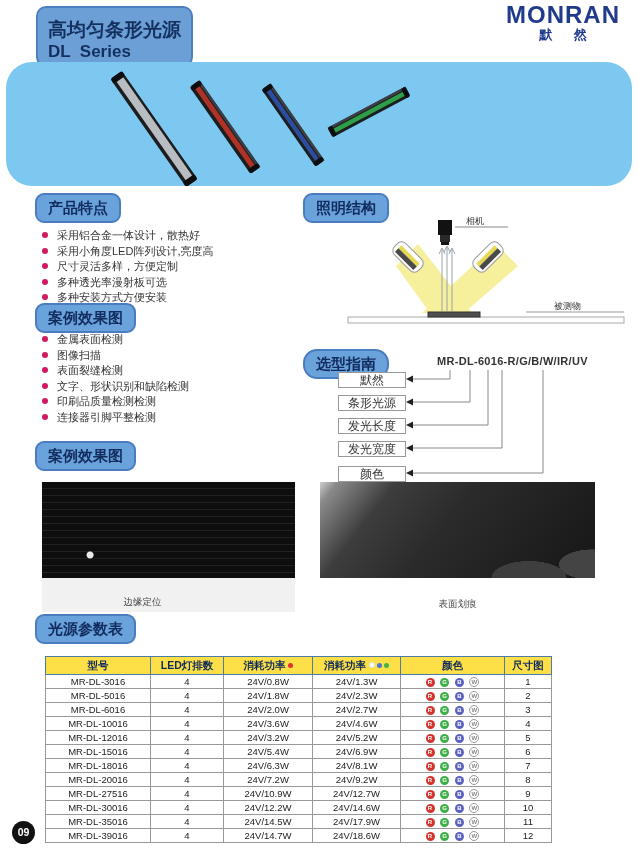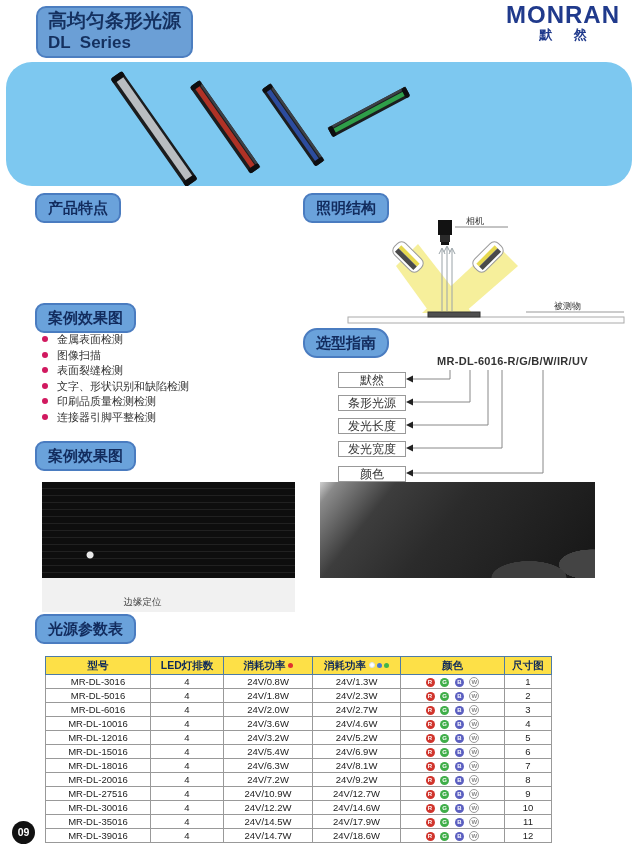--- a/index.html
+++ b/index.html
@@ -1,35 +1,35 @@
 <!DOCTYPE html>
 <html><head>
 <meta charset="utf-8">
 <style>
   html,body{margin:0;padding:0;background:#fff;}
   .page{position:relative;width:638px;height:850px;background:#fff;overflow:hidden;
         font-family:"Liberation Sans","DejaVu Sans",sans-serif;}
 
   
   .title-box{position:absolute;left:36px;top:6px;background:#6b9fd6;border:2px solid #4c7ec0;
-             border-radius:10px;padding:2px 10px 4px;}
+             border-radius:10px;padding:11px 10px 4px;}
   .title-cn{font-size:19px;font-weight:bold;color:#14305f;line-height:1.2;}
   .title-en{font-size:17px;font-weight:bold;color:#14305f;white-space:pre;line-height:1.15;}
   .logo{position:absolute;right:18px;top:2px;text-align:center;color:#203a8c;}
   .logo-text{font-size:24px;font-weight:900;letter-spacing:1px;line-height:1.05;}
   .logo-sub{font-size:13px;font-weight:bold;letter-spacing:9px;padding-left:9px;margin-top:-1px;}
 
   
   .banner{position:absolute;left:6px;top:62px;width:626px;height:124px;background:#7dc8f0;border-radius:26px;}
 
   
   .sec-btn{position:absolute;background:#6aa2db;border:2px solid #4a7cc0;border-radius:9px;
            color:#122c5e;font-weight:bold;font-size:15px;padding:4px 11px;line-height:1.2;white-space:nowrap;}
   .b-feat{left:35px;top:193px;}  .b-app{left:35px;top:303px;}  .b-case{left:35px;top:441px;}
-  .b-struct{left:303px;top:193px;}  .b-sel{left:303px;top:328px;border-radius:14px;}  .b-table{left:35px;top:614px;}
+  .b-struct{left:303px;top:193px;}  .b-sel{left:303px;top:349px;border-radius:14px;}  .b-table{left:35px;top:614px;}
 
   
   .blist{position:absolute;margin:0;padding:0;list-style:none;}
   .feat-list{left:42px;top:230px;}
   .app-list{left:42px;top:334px;}
   .blist li{font-size:11px;color:#333;margin-bottom:4px;line-height:11.5px;white-space:nowrap;}
   .blt{display:inline-block;width:6px;height:6px;border-radius:50%;background:#d1195f;
        margin-right:9px;vertical-align:1px;}
 
   
@@ -126,20 +126,32 @@
     </svg>
   </div>
 
   <div class="sec-btn b-feat">产品特点</div>
   <div class="sec-btn b-struct">照明结构</div>
   <div class="sec-btn b-app">案例效果图</div>
   <div class="sec-btn b-sel">选型指南</div>
   <div class="sec-btn b-case">案例效果图</div>
   <div class="sec-btn b-table">光源参数表</div>
 
+  <ul class="blist feat-list">
+
+      <li><span class="blt"></span><span>采用铝合金一体设计，散热好</span></li>
+
+      <li><span class="blt"></span><span>采用小角度LED阵列设计,亮度高</span></li>
+
+      <li><span class="blt"></span><span>尺寸灵活多样，方便定制</span></li>
+
+      <li><span class="blt"></span><span>多种透光率漫射板可选</span></li>
+
+      <li><span class="blt"></span><span>多种安装方式方便安装</span></li>
+    </ul>
 
   <ul class="blist app-list">
 
       <li><span class="blt"></span><span>金属表面检测</span></li>
 
       <li><span class="blt"></span><span>图像扫描</span></li>
 
       <li><span class="blt"></span><span>表面裂缝检测</span></li>
 
       <li><span class="blt"></span><span>文字、形状识别和缺陷检测</span></li>
@@ -203,20 +215,21 @@
       <polygon points="106,75 113,71.5 113,78.5"></polygon>
       <polygon points="106,98 113,94.5 113,101.5"></polygon>
       <polygon points="106,123 113,119.5 113,126.5"></polygon>
     </g>
   </svg>
 
   <div class="case-photo-left"></div>
   <div class="case-strip"></div>
   <div class="caption-left">边缘定位</div>
   <div class="case-photo-right"></div>
+  <div class="caption-right">表面划痕</div>
 
   <table class="param-table">
     <colgroup>
       <col class="cw1">
         <col class="cw2">
         <col class="cw3">
         <col class="cw4">
         <col class="cw5">
         <col class="cw6">
     </colgroup>

